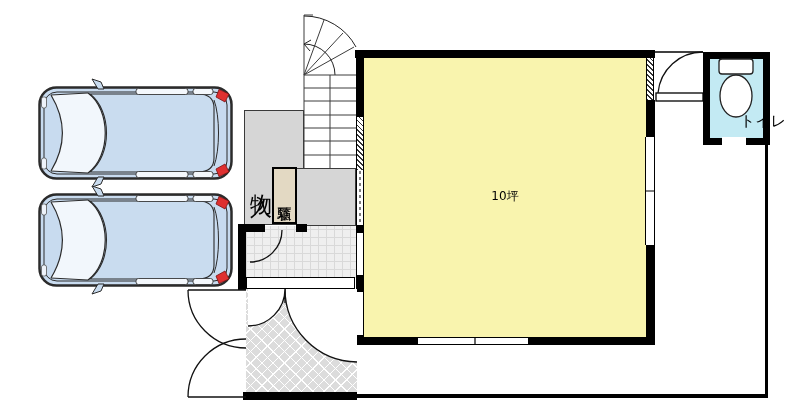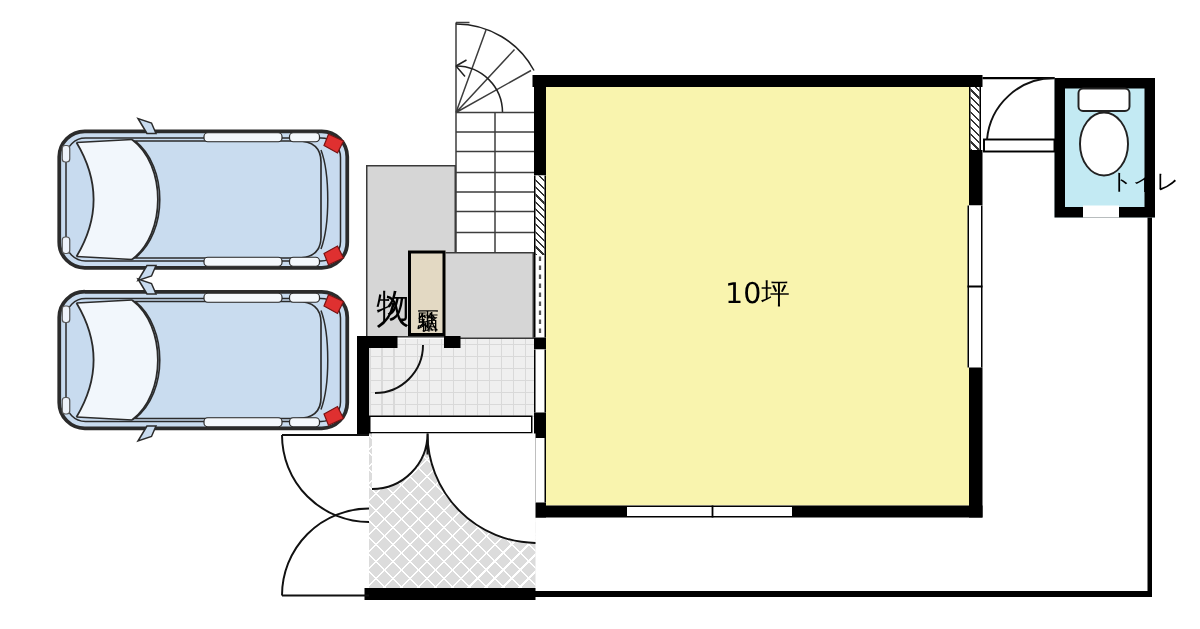--- a/index.html
+++ b/index.html
@@ -24,21 +24,21 @@
   .toiletroom{background:#c3eaf3;border:7px solid #000;}
   .shoebox{background:#e3d9c3;border:2px solid #000;}
   .doorbar{background:#fff;border:1.5px solid #000;}
   .doorgap{background:#fff;}
   
   .lbl{display:flex;align-items:center;justify-content:center;color:#000;}
   .vtext{writing-mode:vertical-rl;text-orientation:upright;letter-spacing:2px;}
   .lbl-storage{font-size:22px;}
   .lbl-shoebox{font-size:14px;letter-spacing:0;}
   .lbl-genkan{font-size:20px;letter-spacing:2px;}
-  .lbl-room{font-size:19px;text-align:center;}
+  .lbl-room{font-size:12px;text-align:center;}
   .lbl-toilet{font-size:15px;}
   svg.overlay{position:absolute;left:0;top:0;pointer-events:none;}
   .carbody{fill:#c8dbef;stroke:#2b2b2b;stroke-width:2.5px;}
   .slot{fill:#f4f8fc;stroke:#2b2b2b;stroke-width:0.8px;}
   .tail{fill:#df3030;stroke:#7a1212;stroke-width:0.8px;}
   .mirror{fill:#c8dbef;stroke:#2b2b2b;stroke-width:1px;}
   .hlight{fill:#eef3fa;stroke:#555;stroke-width:0.8px;}
 </style>
 </head>
 <body>

